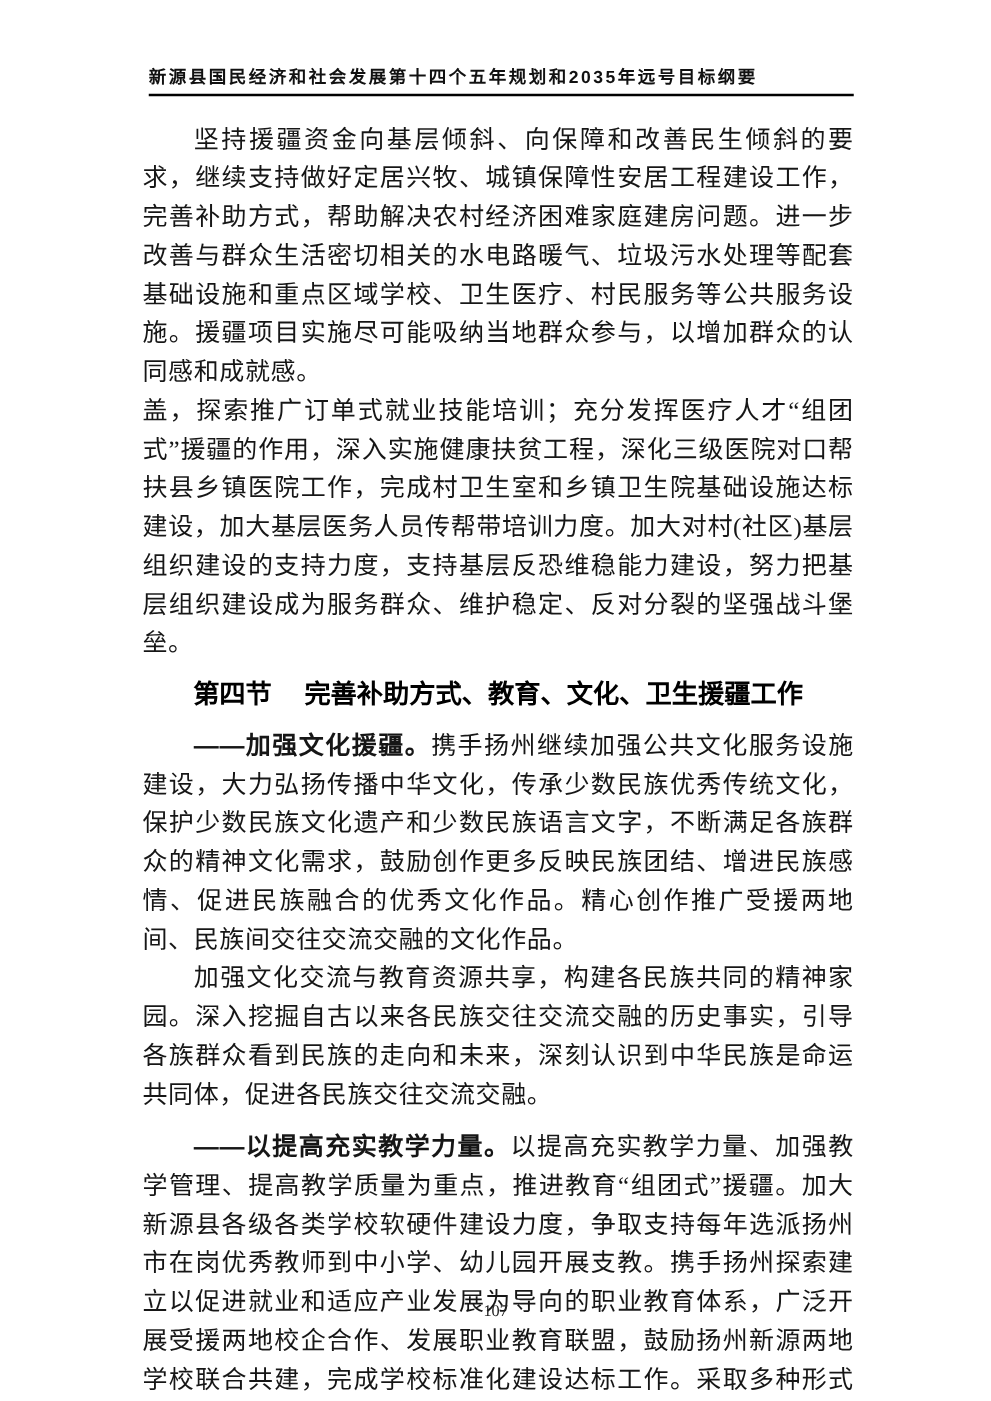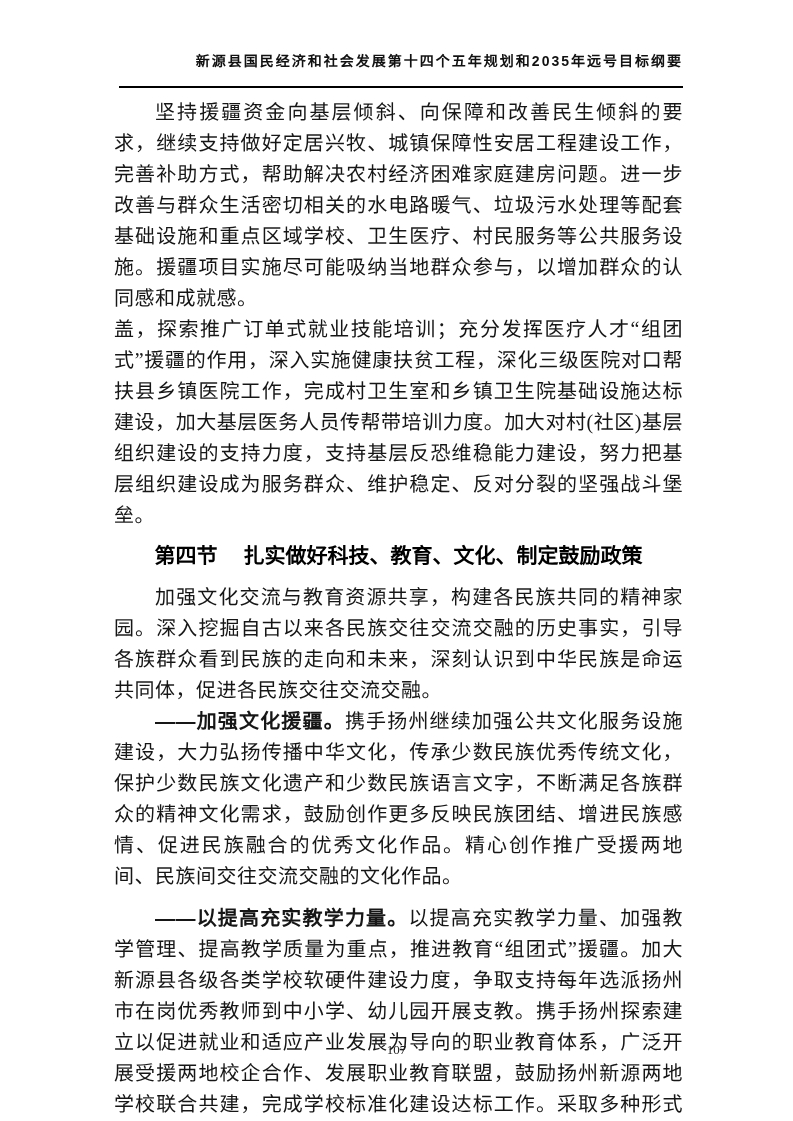--- a/index.html
+++ b/index.html
@@ -16,23 +16,23 @@
     position: absolute;
     inset: 0;
     background: #ffffff;
   }
   
   .page-header {
     position: absolute;
     top: 50px;
     left: 119px;
     width: 564px;
-    text-align: right;
+    text-align: left;
     border-bottom: 2px solid #000000;
-    padding-bottom: 16px;
+    padding-bottom: 5px;
   }
   .page-header .header-title {
     font-family: "Liberation Sans", "DejaVu Sans", sans-serif;
     font-size: 14px;
     font-weight: 600;
     letter-spacing: 2px;
     color: #111111;
     white-space: nowrap;
   }
   
@@ -92,28 +92,28 @@
     <div class="header-title">新源县国民经济和社会发展第十四个五年规划和2035年远号目标纲要</div>
   </div>
 
   <div class="doc-body">
 
     <p class="para indent">坚持援疆资金向基层倾斜、向保障和改善民生倾斜的要求，继续支持做好定居兴牧、城镇保障性安居工程建设工作，完善补助方式，帮助解决农村经济困难家庭建房问题。进一步改善与群众生活密切相关的水电路暖气、垃圾污水处理等配套基础设施和重点区域学校、卫生医疗、村民服务等公共服务设施。援疆项目实施尽可能吸纳当地群众参与，以增加群众的认同感和成就感。</p>
 
     <p class="para">盖，探索推广订单式就业技能培训；充分发挥医疗人才“组团式”援疆的作用，深入实施健康扶贫工程，深化三级医院对口帮扶县乡镇医院工作，完成村卫生室和乡镇卫生院基础设施达标建设，加大基层医务人员传帮带培训力度。加大对村(社区)基层组织建设的支持力度，支持基层反恐维稳能力建设，努力把基层组织建设成为服务群众、维护稳定、反对分裂的坚强战斗堡垒。</p>
 
     <h2 class="section-heading">
-      <span class="section-number">第四节</span><span>扎实做好科技、教育、文化、制定鼓励政策</span>
+      <span class="section-number">第四节</span><span>完善补助方式、教育、文化、卫生援疆工作</span>
     </h2>
-
-    <p class="para indent">加强文化交流与教育资源共享，构建各民族共同的精神家园。深入挖掘自古以来各民族交往交流交融的历史事实，引导各族群众看到民族的走向和未来，深刻认识到中华民族是命运共同体，促进各民族交往交流交融。</p>
 
     <p class="para indent">
       <span class="lead">——加强文化援疆。</span><span>携手扬州继续加强公共文化服务设施建设，大力弘扬传播中华文化，传承少数民族优秀传统文化，保护少数民族文化遗产和少数民族语言文字，不断满足各族群众的精神文化需求，鼓励创作更多反映民族团结、增进民族感情、促进民族融合的优秀文化作品。精心创作推广受援两地间、民族间交往交流交融的文化作品。</span>
     </p>
+
+    <p class="para indent">加强文化交流与教育资源共享，构建各民族共同的精神家园。深入挖掘自古以来各民族交往交流交融的历史事实，引导各族群众看到民族的走向和未来，深刻认识到中华民族是命运共同体，促进各民族交往交流交融。</p>
 
     <p class="para indent gap-before">
       <span class="lead">——以提高充实教学力量。</span><span>以提高充实教学力量、加强教学管理、提高教学质量为重点，推进教育“组团式”援疆。加大新源县各级各类学校软硬件建设力度，争取支持每年选派扬州市在岗优秀教师到中小学、幼儿园开展支教。携手扬州探索建立以促进就业和适应产业发展为导向的职业教育体系，广泛开展受援两地校企合作、发展职业教育联盟，鼓励扬州新源两地学校联合共建，完成学校标准化建设达标工作。采取多种形式加强教师培训及教师引进，制定鼓励政策，支持</span>
     </p>
 
   </div>
 
   <div class="page-footer">
     <span class="page-number">107</span>
   </div>

